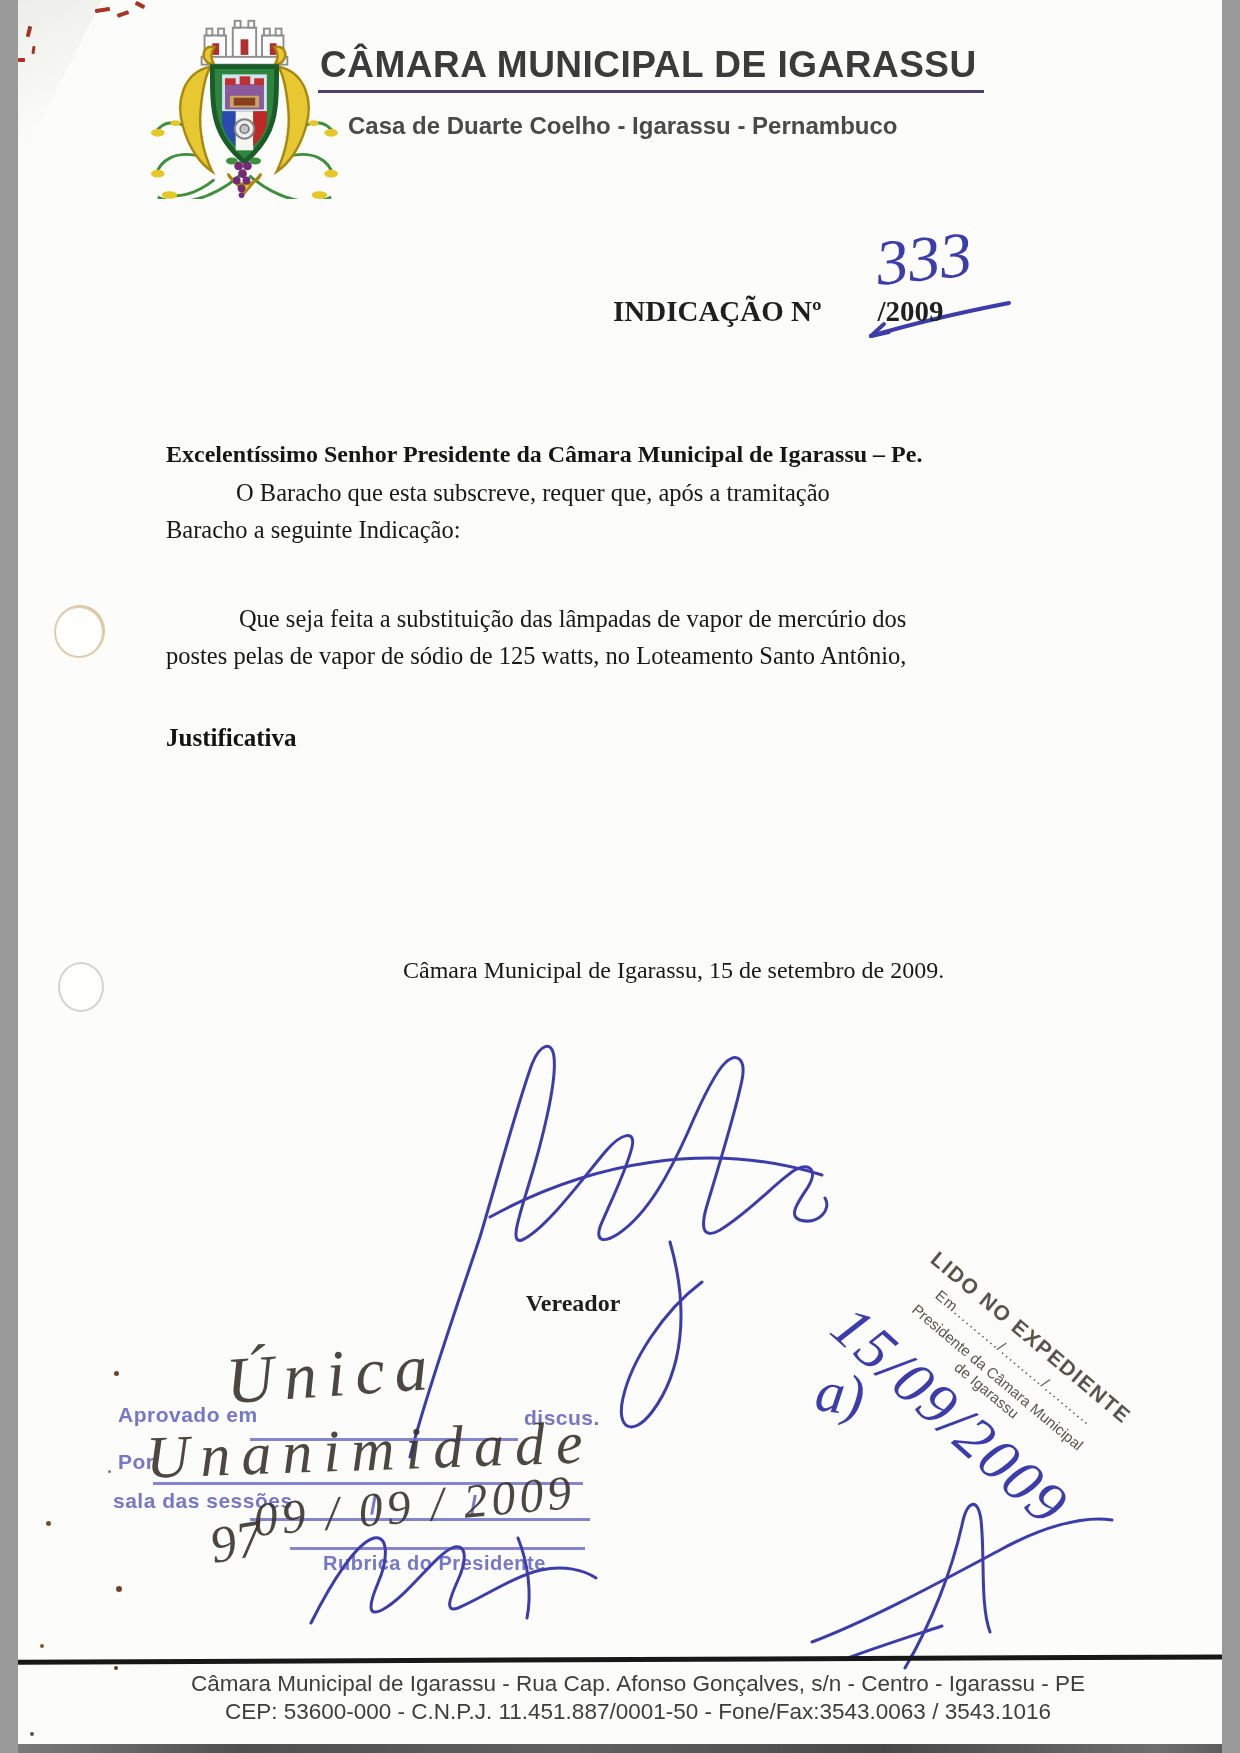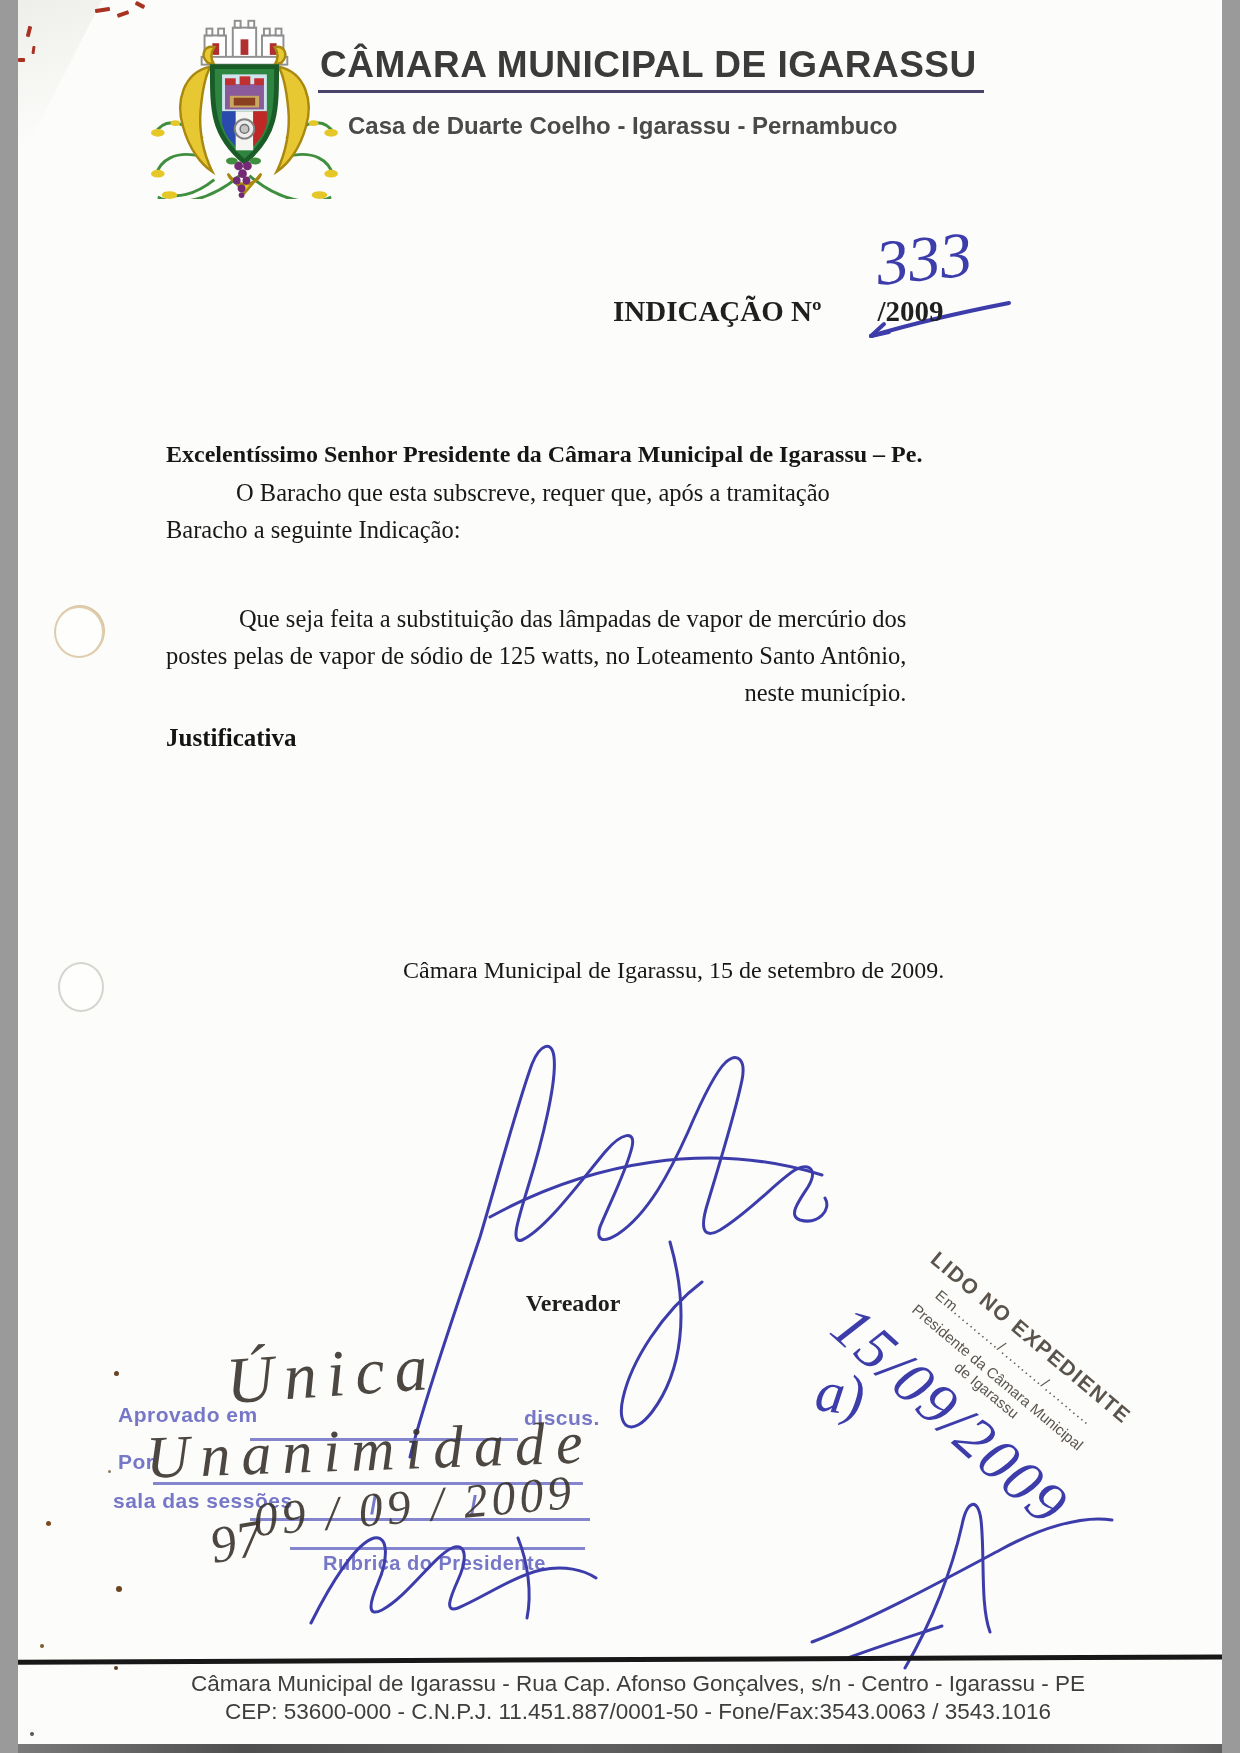--- a/index.html
+++ b/index.html
@@ -182,21 +182,20 @@
   <div class="abs salutation" style="left:148px;top:413px;margin-top:28px;">Excelentíssimo Senhor Presidente da Câmara Municipal de Igarassu – Pe.</div>
 
   <div class="abs" style="left:148px;top:474px;">
     <div class="bodyline indent">O Baracho que esta subscreve, requer que, após a tramitação</div>
     <div class="bodyline">Baracho a seguinte Indicação:</div>
   </div>
 
   <div class="abs" style="left:148px;top:600px;text-align:right;">
     <div class="bodyline indent">Que seja feita a substituição das lâmpadas de vapor de mercúrio dos</div>
     <div class="bodyline">postes pelas de vapor de sódio de 125 watts, no Loteamento Santo Antônio,</div>
-    <div class="bodyline">neste município.</div>
   </div>
 
   <div class="abs just-head" style="left:148px;top:724px;">Justificativa</div>
 
   <div class="abs dateline" style="left:385px;top:957px;">Câmara Municipal de Igarassu, 15 de setembro de 2009.</div>
 
   <svg class="abs ink" style="left:352px;top:1012px;" width="470" height="460" viewBox="0 0 470 460">
     <path d="M40 445 C55 385 85 300 110 225 C125 175 148 90 162 52 C170 32 182 28 184 45 C187 70 172 130 158 175 C148 208 140 232 152 228 C175 218 210 170 235 140 C252 120 266 118 262 135 C256 160 238 195 230 215 C226 228 232 232 248 222 C278 202 300 160 318 120 C330 92 345 60 356 50 C368 40 376 48 372 68 C366 98 350 150 338 190 C330 215 332 228 350 218 C380 200 408 168 425 158 C440 150 448 158 438 175 C428 190 418 204 430 208 C448 213 462 198 455 186"></path>
     <path d="M120 205 C220 150 340 128 452 163"></path>
     <path d="M300 230 C320 300 312 360 282 400 C262 426 246 416 253 386 C261 350 292 300 332 270"></path>

